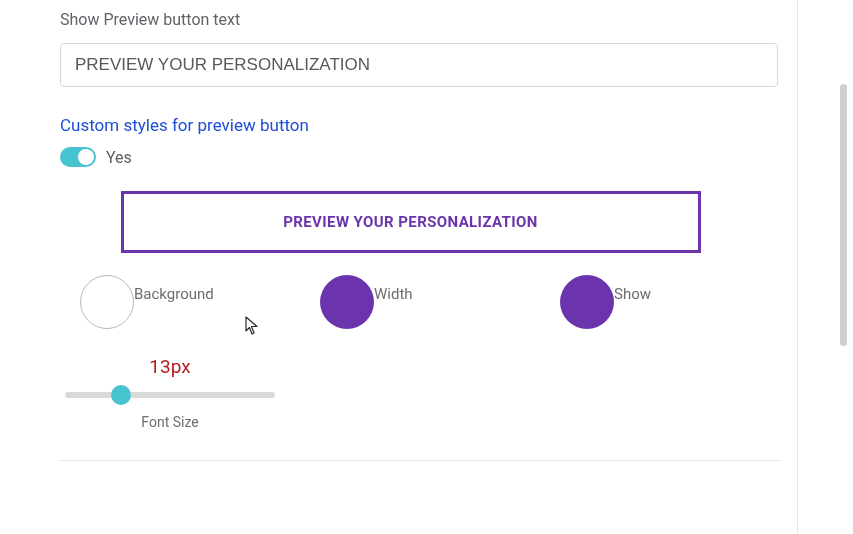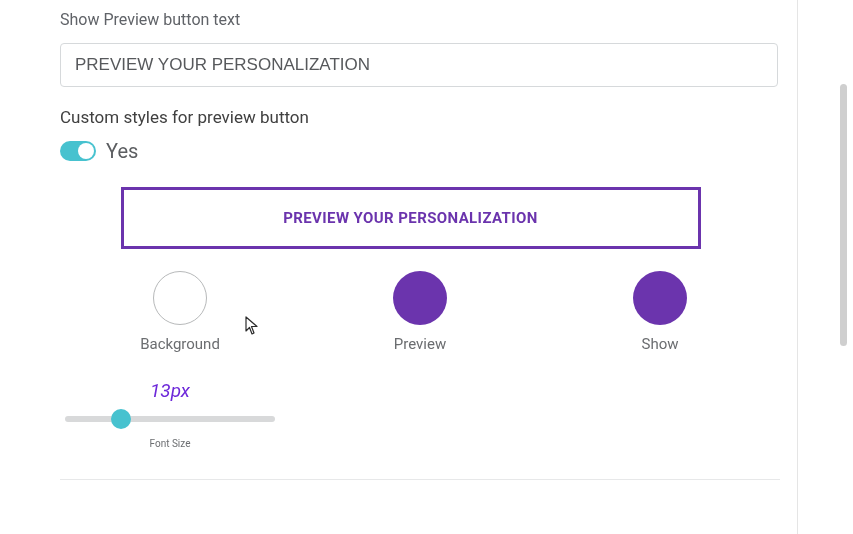--- a/index.html
+++ b/index.html
@@ -50,23 +50,23 @@
     border: 1px solid #d6d9db;
     border-radius: 4px;
     box-sizing: border-box;
     padding: 0 14px;
     font-size: 17px;
     color: #57595c;
     outline: none;
     background: #fff;
   }
   .section-label {
-    margin-top: 20px;
+    margin-top: 28px;
     font-size: 17px;
-    color: #404040;
+    color: #1d4ed8;
   }
   .toggle-row {
     margin-top: 12px;
     display: flex;
     align-items: center;
     gap: 10px;
   }
   .toggle {
     width: 36px;
     height: 20px;
@@ -78,21 +78,21 @@
   .toggle-knob {
     position: absolute;
     right: 2px;
     top: 2px;
     width: 16px;
     height: 16px;
     border-radius: 50%;
     background: #ffffff;
   }
   .toggle-label {
-    font-size: 20px;
+    font-size: 16px;
     color: #5c5e61;
   }
   .preview-area {
     margin-top: 24px;
     display: flex;
     justify-content: center;
   }
   .preview-button {
     width: 580px;
     height: 62px;
@@ -110,22 +110,22 @@
     cursor: default;
   }
   .swatch-row {
     margin-top: 22px;
     display: flex;
     justify-content: space-around;
     width: 720px;
   }
   .swatch-col {
     display: flex;
-    flex-direction: column;
-    align-items: center;
+    flex-direction: row;
+    align-items: flex-start;
     width: 200px;
   }
   .swatch {
     width: 54px;
     height: 54px;
     border-radius: 50%;
     box-sizing: border-box;
     cursor: pointer;
   }
   .swatch-bg { background:#ffffff; border:1px solid #b7b9ba; }
@@ -137,39 +137,39 @@
     display: flex;
     justify-content: space-between;
     width: 720px;
   }
   .slider-col {
     display: flex;
     flex-direction: column;
     align-items: center;
     width: 220px;
   }
-  .slider-value { font-size:19px; color:#6d28d9;font-style:italic; }
+  .slider-value { font-size:19px; color:#b91c1c; }
   .slider {
     margin-top: 14px;
     width: 210px;
     height: 6px;
     background: #d8d9da;
     border-radius: 3px;
     position: relative;
     cursor: pointer;
   }
   .slider-thumb {
     position: absolute;
     top: -7px;
     width: 20px;
     height: 20px;
     border-radius: 50%;
     background: #47c2cf;
   }
-  .slider-label { margin-top: 16px; font-size:10px; color:#6c6e71; }
+  .slider-label { margin-top: 16px; font-size:14px; color:#6c6e71; }
   .divider {
     margin-top: 30px;
     width: 720px;
     height: 1px;
     background: #e7e8e9;
   }
   .cursor {
     position: absolute;
     left: 245px;
     top: 316px;
@@ -201,21 +201,21 @@
       </div>
     </div>
 
     <div class="swatch-row">
       <div class="swatch-col">
         <div class="swatch swatch-bg"></div>
         <div class="swatch-label">Background</div>
       </div>
       <div class="swatch-col">
         <div class="swatch swatch-border"></div>
-        <div class="swatch-label">Preview</div>
+        <div class="swatch-label">Width</div>
       </div>
       <div class="swatch-col">
         <div class="swatch swatch-text"></div>
         <div class="swatch-label">Show</div>
       </div>
     </div>
 
     <div class="slider-row">
       <div class="slider-col">
         <div class="slider-value">13px</div>

